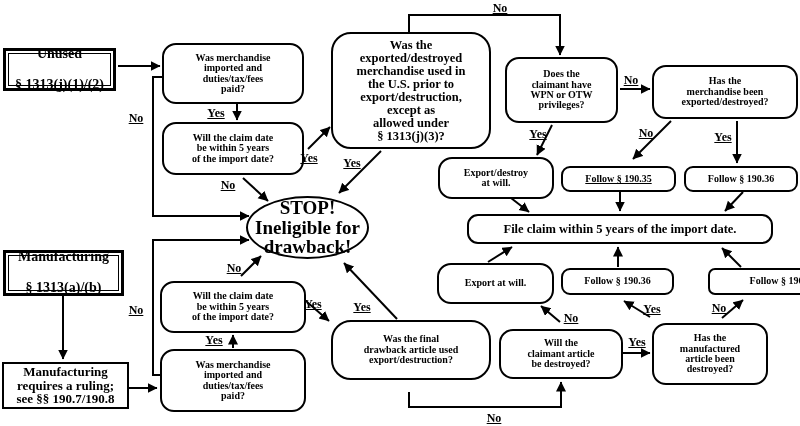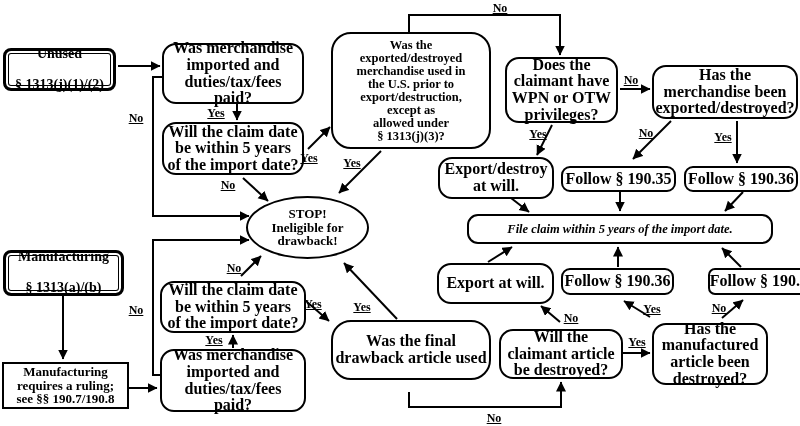--- a/index.html
+++ b/index.html
@@ -4,28 +4,28 @@
 <style>
   html,body{margin:0;padding:0;background:#ffffff;}
   .stage{
     position:relative;width:800px;height:426px;background:#ffffff;
     font-family:"Liberation Serif",serif;font-weight:bold;color:#000;
     overflow:hidden;
   }
   .node{
     position:absolute;border:2px solid #000;border-radius:14px;background:#fff;
     display:flex;flex-direction:column;align-items:center;justify-content:center;
-    text-align:center;font-size:16px;line-height:1.04;box-sizing:border-box;
+    text-align:center;font-size:10px;line-height:1.04;box-sizing:border-box;
     padding:1px 2px;z-index:2;
   }
   .node .ln{white-space:nowrap;}
   .big{border-radius:20px;}
   .ellipse{border-radius:50%;}
   .double{
-    border:3px solid #000;border-radius:8px;
+    border:3px solid #000;border-radius:0;
     box-shadow:inset 0 0 0 2px #fff, inset 0 0 0 3px #000;
     padding:3px 12px;
     gap:16px;
   }
   .thin{border:2px solid #000;border-radius:0;}
   .elabel{
     position:absolute;font-size:12px;line-height:1;white-space:nowrap;
     transform:translate(-50%,-50%);z-index:3;background:transparent;text-decoration:underline;
   }
   svg.wires{position:absolute;left:0;top:0;z-index:1;}
@@ -91,47 +91,47 @@
   <div class="node big" style="left:331px;top:32px;width:160px;height:117px;font-size:12.5px;">
       <div class="ln">Was the</div>
       <div class="ln">exported/destroyed</div>
       <div class="ln">merchandise used in</div>
       <div class="ln">the U.S. prior to</div>
       <div class="ln">export/destruction,</div>
       <div class="ln">except as</div>
       <div class="ln">allowed under</div>
       <div class="ln">§ 1313(j)(3)?</div>
     </div>
-  <div class="node ellipse" style="left:246px;top:196px;width:123px;height:63px;font-size:13px;">
+  <div class="node ellipse" style="left:246px;top:196px;width:123px;height:63px;font-size:19px;">
       <div class="ln">STOP!</div>
       <div class="ln">Ineligible for</div>
       <div class="ln">drawback!</div>
     </div>
   <div class="node" style="left:505px;top:57px;width:113px;height:66px;">
       <div class="ln">Does the</div>
       <div class="ln">claimant have</div>
       <div class="ln">WPN or OTW</div>
       <div class="ln">privileges?</div>
     </div>
   <div class="node" style="left:652px;top:65px;width:146px;height:54px;">
       <div class="ln">Has the</div>
       <div class="ln">merchandise been</div>
       <div class="ln">exported/destroyed?</div>
     </div>
   <div class="node" style="left:438px;top:157px;width:116px;height:42px;">
       <div class="ln">Export/destroy</div>
       <div class="ln">at will.</div>
     </div>
-  <div class="node" style="left:561px;top:166px;width:115px;height:26px;border-radius:9px;">
+  <div class="node" style="left:561px;top:166px;width:115px;height:26px;border-radius:9px;text-decoration:underline;">
       <div class="ln">Follow § 190.35</div>
     </div>
   <div class="node" style="left:684px;top:166px;width:114px;height:26px;border-radius:9px;">
       <div class="ln">Follow § 190.36</div>
     </div>
-  <div class="node" style="left:467px;top:214px;width:306px;height:30px;font-size:12.5px;border-radius:11px;font-style:italic;">
+  <div class="node" style="left:467px;top:214px;width:306px;height:30px;font-size:12.5px;border-radius:11px;">
       <div class="ln">File claim within 5 years of the import date.</div>
     </div>
   <div class="node" style="left:437px;top:263px;width:117px;height:41px;">
       <div class="ln">Export at will.</div>
     </div>
   <div class="node" style="left:561px;top:268px;width:113px;height:27px;border-radius:9px;">
       <div class="ln">Follow § 190.36</div>
     </div>
   <div class="node" style="left:708px;top:268px;width:112px;height:27px;border-radius:7px;align-items:flex-end;">
       <div class="ln">Follow § 190.25</div>
@@ -152,20 +152,21 @@
     </div>
   <div class="node" style="left:160px;top:349px;width:146px;height:63px;">
       <div class="ln">Was merchandise</div>
       <div class="ln">imported and</div>
       <div class="ln">duties/tax/fees</div>
       <div class="ln">paid?</div>
     </div>
   <div class="node big" style="left:331px;top:320px;width:160px;height:60px;">
       <div class="ln">Was the final</div>
       <div class="ln">drawback article used</div>
+      <div class="ln">export/destruction?</div>
     </div>
   <div class="node" style="left:499px;top:329px;width:124px;height:50px;">
       <div class="ln">Will the</div>
       <div class="ln">claimant article</div>
       <div class="ln">be destroyed?</div>
     </div>
   <div class="node" style="left:652px;top:323px;width:116px;height:62px;">
       <div class="ln">Has the</div>
       <div class="ln">manufactured</div>
       <div class="ln">article been</div>

